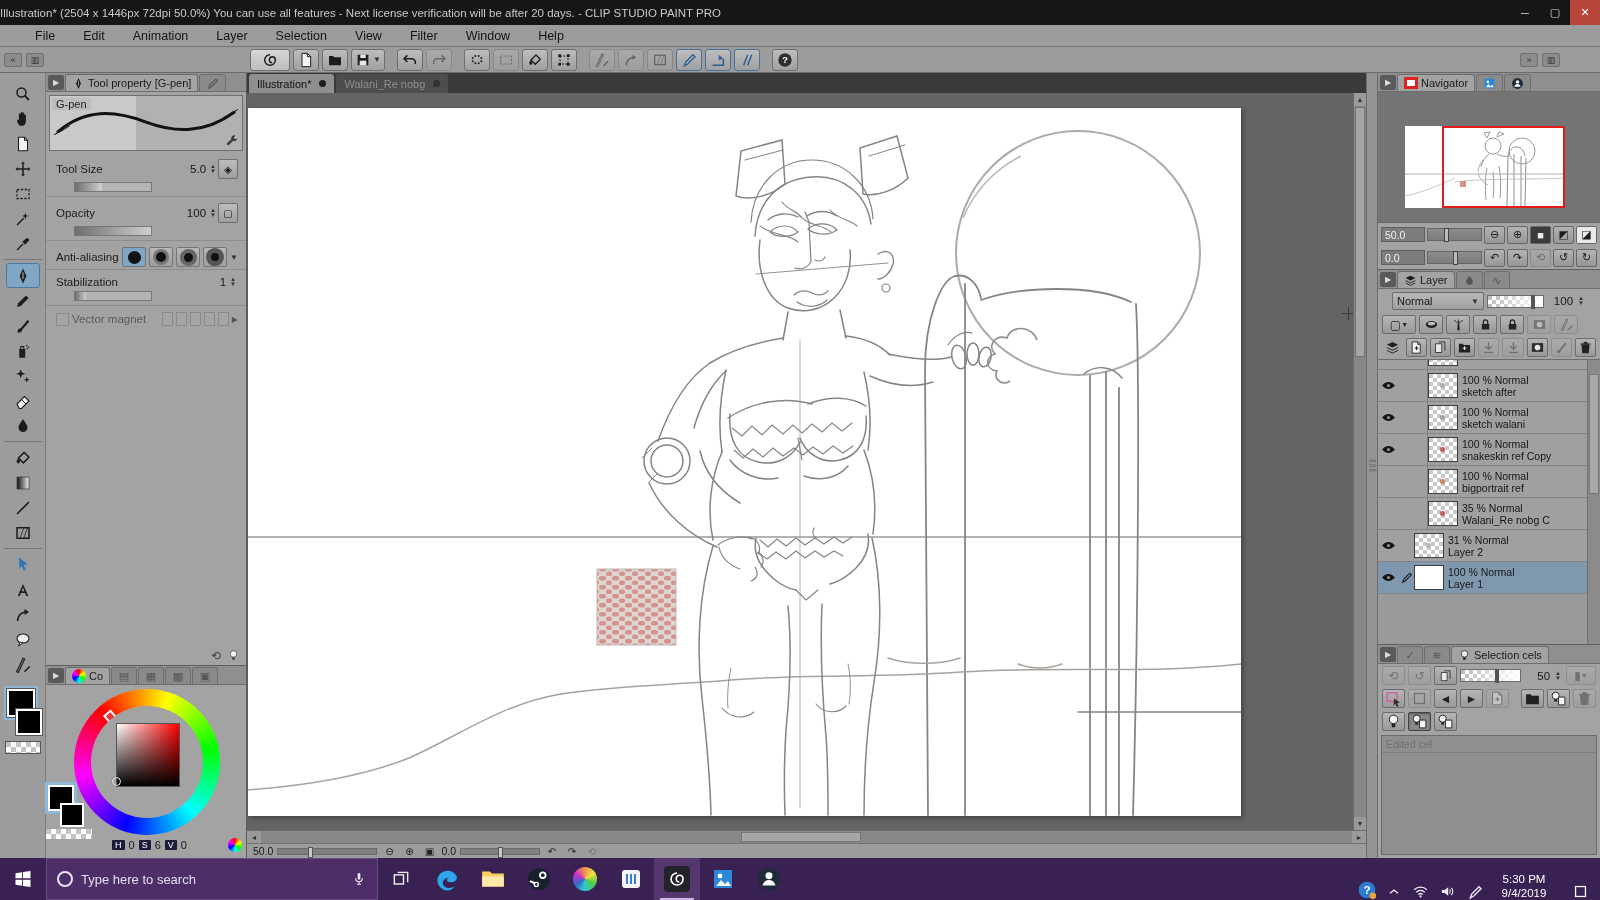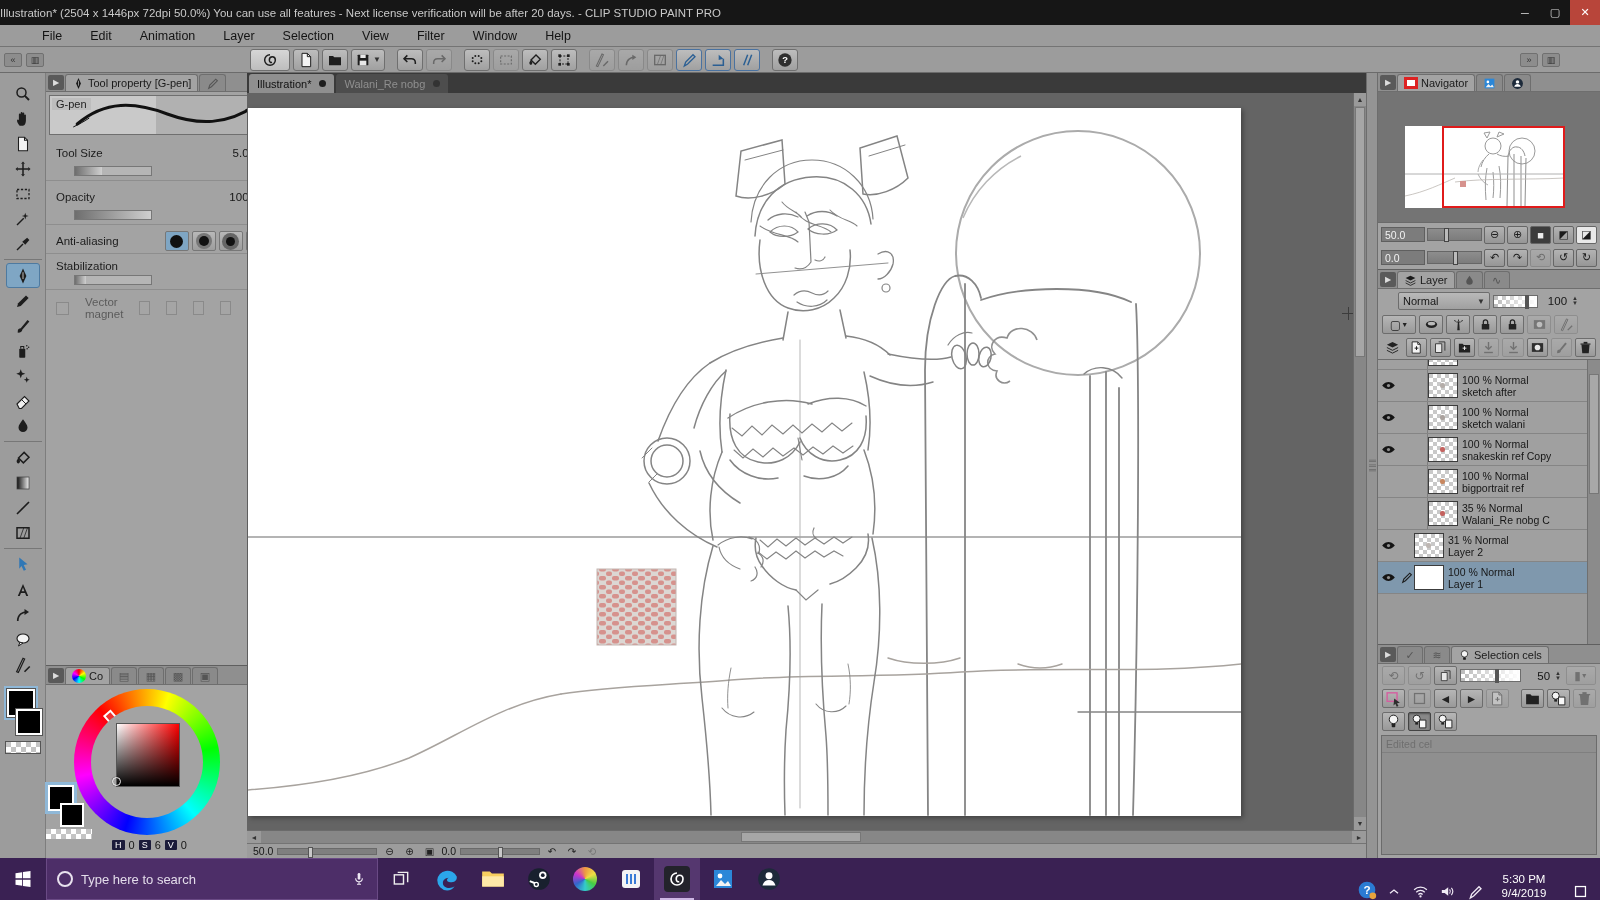--- a/index.html
+++ b/index.html
@@ -8,21 +8,21 @@
   svg.ic{width:17px;height:17px;display:block;fill:currentColor;stroke:none}
 
   
   .titlebar{height:25px;background:#161616;display:flex;align-items:center;color:#c9c9c9}
   .tb-title{flex:1;text-align:left;font-size:11.5px;white-space:nowrap;overflow:hidden}
   .winbtns{display:flex;height:100%}
   .winbtn{width:30px;height:100%;display:flex;align-items:center;justify-content:center;color:#ddd;font-size:11px}
   .winbtn.close{background:#b8453a;color:#fff}
 
   
-  .menubar{height:22px;background:#9c9c9c;border-bottom:1px solid #747474;display:flex;align-items:center;padding-left:28px;gap:0}
+  .menubar{height:22px;background:#9c9c9c;border-bottom:1px solid #747474;display:flex;align-items:center;padding-left:21px;gap:0}
   .menu-item{padding:2px 14px;font-size:12.5px;color:#141414}
 
   
   .cmdbar{height:26px;background:#9c9c9c;border-bottom:1px solid #6b6b6b;display:flex;align-items:center;gap:3px}
   .cmd-left{width:247px;display:flex;gap:4px;padding-left:4px}
   .cmd-right{margin-left:auto;display:flex;gap:4px;padding-right:40px}
   .mini{width:18px;height:14px;background:#8d8d8d;border:1px solid #707070;border-radius:2px;display:flex;align-items:center;justify-content:center;font-size:9px;color:#333}
   .btn{height:22px;min-width:26px;background:linear-gradient(#bdbdbd,#a0a0a0);border:1px solid #6f6f6f;border-radius:3px;display:flex;align-items:center;justify-content:center;color:#1e1e1e;padding:0 3px}
   .btn.wide{min-width:40px;background:linear-gradient(#d6d6d6,#bdbdbd)}
   .btn.disabled{opacity:.4}
@@ -47,21 +47,21 @@
 
   .leftpanels{flex:1;display:flex;flex-direction:column}
   .panel{background:#a3a3a3;border-bottom:1px solid #5f5f5f;display:flex;flex-direction:column}
   .phead{height:19px;background:#8f8f8f;border-bottom:1px solid #6e6e6e;display:flex;align-items:flex-end;gap:1px;padding-left:2px}
   .pmenu{width:16px;height:15px;background:#5a5a5a;color:#ddd;font-size:8px;display:flex;align-items:center;justify-content:center;border-radius:2px;margin-bottom:1px}
   .ptab{height:17px;background:#a3a3a3;border:1px solid #6e6e6e;border-bottom:none;border-radius:3px 3px 0 0;display:flex;align-items:center;gap:3px;padding:0 6px;font-size:11px;color:#1a1a1a}
   .ptab.gray{background:#8a8a8a;color:#555;min-width:26px;justify-content:center}
   .ptab .ic{width:13px;height:13px}
 
   
-  .stroke-preview{margin:3px 3px 2px 3px;height:40px;background:linear-gradient(90deg,#c9c9c9 45%,#b1b1b1 45%);border:1px solid #6f6f6f;position:relative}
+  .stroke-preview{margin:3px 3px 2px 3px;height:56px;background:linear-gradient(90deg,#c9c9c9 45%,#b1b1b1 45%);border:1px solid #6f6f6f;position:relative}
   .tp-tool-label{position:absolute;left:2px;top:2px;font-size:11px;background:#bdbdbd;padding:0 4px;color:#222}
   .tp-wrench{position:absolute;right:3px;bottom:2px;color:#3a3a3a}
   .prop{padding:6px 8px 2px 10px;border-bottom:1px solid #8e8e8e}
   .prop-line{display:flex;align-items:center}
   .prop-label{font-size:11.5px;color:#1c1c1c;flex:1}
   .prop-val{font-size:11.5px;margin-right:2px;width:30px;text-align:right}
   .spin{display:flex;flex-direction:column;font-size:6px;line-height:5px;color:#333;margin:0 2px}
   .sidebtn{width:20px;height:20px;background:linear-gradient(#bdbdbd,#9f9f9f);border:1px solid #6f6f6f;border-radius:2px;display:flex;align-items:center;justify-content:center;font-size:10px}
   .slider{height:10px;width:78px;background:#b5b5b5;border:1px solid #777;margin:3px 0 2px 18px;position:relative}
   .slider .fill{position:absolute;left:0;top:0;bottom:0;background:linear-gradient(90deg,#6e6e6e,#cfcfcf)}
@@ -122,21 +122,21 @@
   .nav-red{position:absolute;left:37px;top:0;right:0;bottom:0;border:2px solid #e01b1b}
   .navrow{display:flex;align-items:center;gap:2px;padding:2px 3px;height:23px}
   .navchip{width:44px;height:15px;background:#7c7c7c;border:1px solid #5f5f5f;color:#f2f2f2;font-size:10.5px;padding:0 3px;line-height:14px}
   .navslide{flex:1;height:13px;background:linear-gradient(#8d8d8d,#7c7c7c);border:1px solid #666;position:relative}
   .navslide .h{position:absolute;left:30%;top:-1px;width:5px;height:14px;background:#bbb;border:1px solid #444}
   .navbtn{width:21px;height:18px;background:linear-gradient(#b3b3b3,#969696);border:1px solid #666;display:flex;align-items:center;justify-content:center;font-size:11px;color:#1c1c1c;border-radius:2px}
   .navbtn.dark{background:#3c3c3c;color:#eee}
   .navbtn.lite{background:#e9e9e9}
 
   
-  .blendrow{display:flex;align-items:center;gap:3px;padding:2px 20px;height:24px}
+  .blendrow{display:flex;align-items:center;gap:3px;padding:2px 14px;height:24px}
   .select{width:92px;height:18px;background:linear-gradient(#b9b9b9,#a0a0a0);border:1px solid #6d6d6d;border-radius:2px;display:flex;align-items:center;font-size:11px;padding:0 4px}
   .select .car{margin-left:auto;font-size:8px;color:#333}
   .opslider{flex:1;height:13px;border:1px solid #6d6d6d;background:linear-gradient(90deg,rgba(255,255,255,0),#fff),conic-gradient(#fff 25%,#bbb 0 50%,#fff 0 75%,#bbb 0);background-size:100% 100%,8px 8px;position:relative}
   .opslider .h{position:absolute;right:8px;top:-1px;width:4px;height:14px;background:#555}
   .lp-num{font-size:11.5px;width:26px;text-align:right}
   .iconrow{display:flex;align-items:center;gap:3px;padding:1px 4px;height:23px}
   .lbtn{width:24px;height:19px;background:linear-gradient(#b6b6b6,#999);border:1px solid #6d6d6d;border-radius:2px;display:flex;align-items:center;justify-content:center;color:#222}
   .lbtn.flat{background:none;border:none}
   .lbtn.disabled{opacity:.38}
   .lbtn .ic{width:15px;height:15px}
@@ -778,21 +778,21 @@
             <span class="prop-label">Stabilization</span>
             <span class="prop-val">1</span>
             <span class="spin">▲<br>▼</span>
           </div>
           <div class="slider">
               <span class="fill" style="width:14%"></span>
             </div>
         </div>
 
         <div class="prop" style="border-bottom:none">
-          <div class="prop-line" style="gap:16px;opacity:.55">
+          <div class="prop-line" style="gap:3px;opacity:.55">
             <span class="vm-box" style="width:13px;height:13px"></span>
             <span class="prop-label">Vector magnet</span>
             <span class="vm-box"></span>
               <span class="vm-box"></span>
               <span class="vm-box"></span>
               <span class="vm-box"></span>
               <span class="vm-box"></span>
             <span style="font-size:8px">▶</span>
           </div>
         </div>

